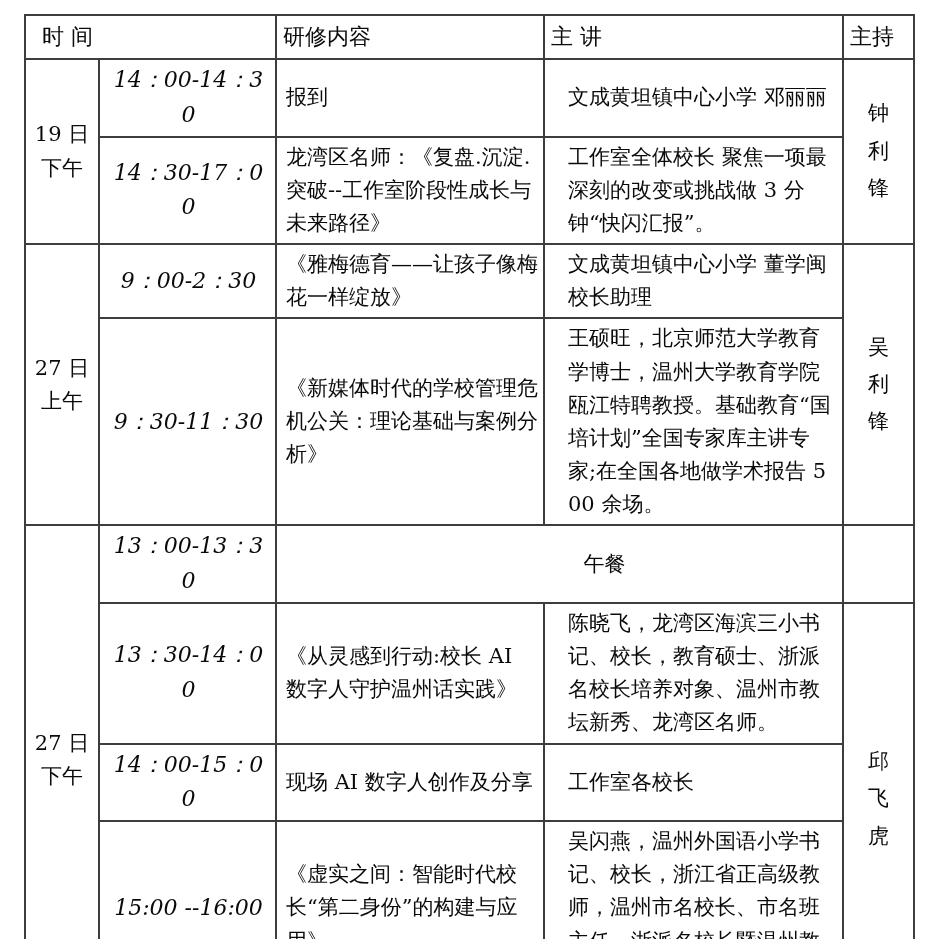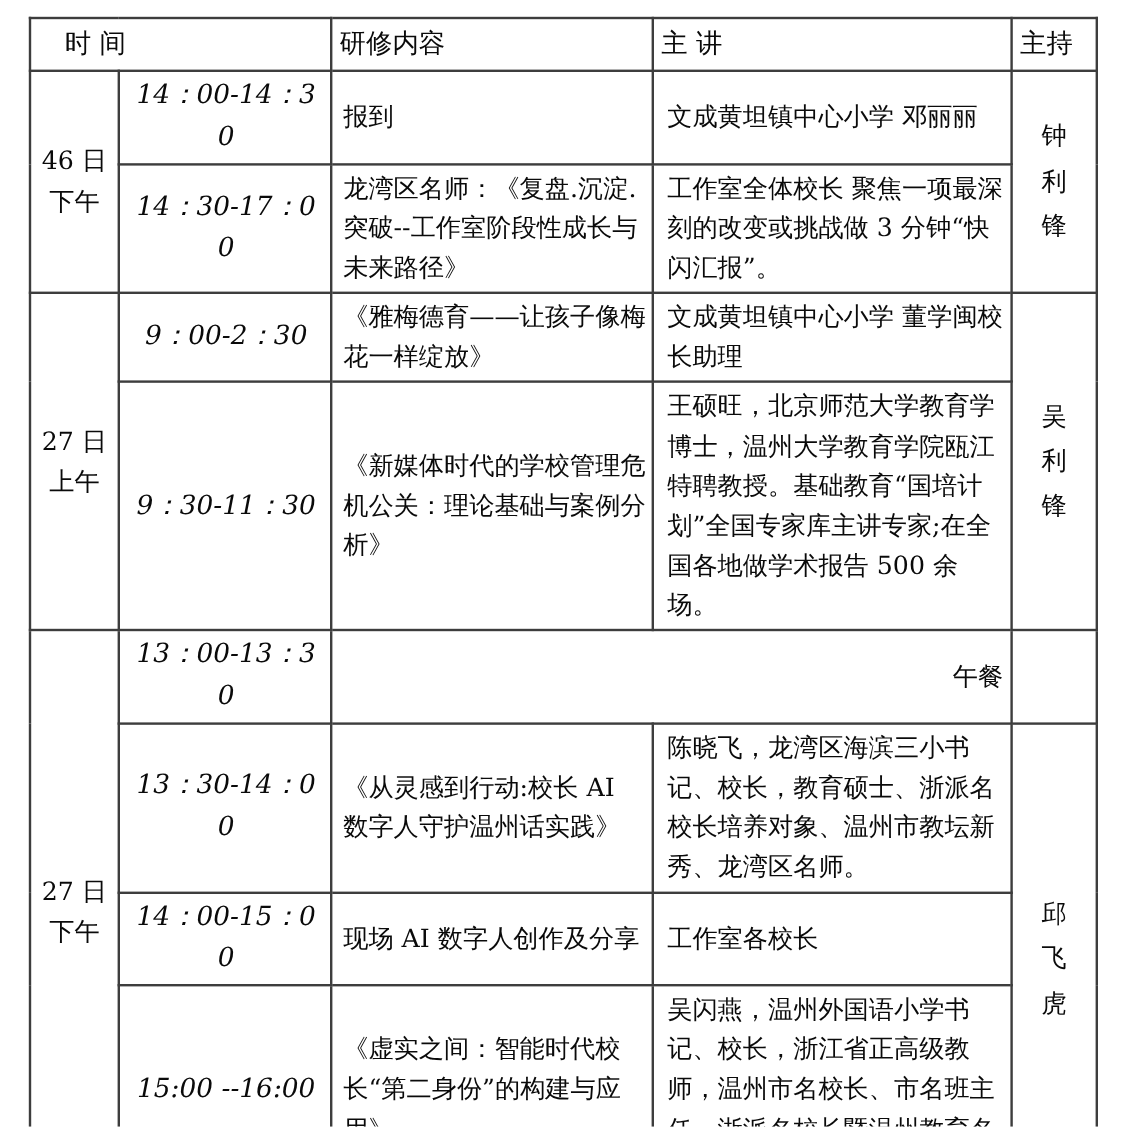--- a/index.html
+++ b/index.html
@@ -32,43 +32,43 @@
     padding: 3px 6px;
     vertical-align: middle;
     overflow: hidden;
     word-break: break-all;
   }
   th { font-size: 22px; }
   .center { text-align: left; }
   .left { text-align: left; }
   .th-time {
     text-align: left;
-    padding-left: 28px;
+    padding-left: 16px;
   }
   .day-cell {
     text-align: center;
     white-space: pre-line;
     padding: 3px 2px;
   }
   .time-cell {
     font-size: 22px;
     padding-left: 8px;
     text-align: center;
     font-style: italic;
   }
   .content-cell { padding-left: 9px; padding-right: 5px; border-radius: 22px; }
-  .speaker-cell { padding-left: 11px; padding-right: 5px; }
+  .speaker-cell { padding-left: 23px; padding-right: 5px; }
   .host-cell {
     text-align: center;
     white-space: pre-line;
     line-height: 1.78;
     padding: 3px 2px;
   }
   .lunch-cell {
-    text-align: right;
+    text-align: center;
     padding-left: 96px;
   }
 </style>
 </head>
 <body>
 
 <div class="page">
   <table class="schedule">
     <colgroup>
       <col style="width:74px">
@@ -80,21 +80,21 @@
 
     <tbody>
         <tr style="height:44px">
       <th colspan="2" class="th-time">时 间</th>
       <th class="center">研修内容</th>
       <th class="center">主 讲</th>
       <th class="center">主持</th>
     </tr>
 
     <tr style="height:67px">
-      <td rowspan="2" class="day-cell">46 日
+      <td rowspan="2" class="day-cell">19 日
 下午</td>
       <td class="time-cell">14：00-14：30</td>
       <td class="center content-cell">报到</td>
       <td class="left speaker-cell">文成黄坦镇中心小学 邓丽丽</td>
       <td rowspan="2" class="host-cell">钟
 利
 锋</td>
     </tr>
 
     <tr style="height:103px">

